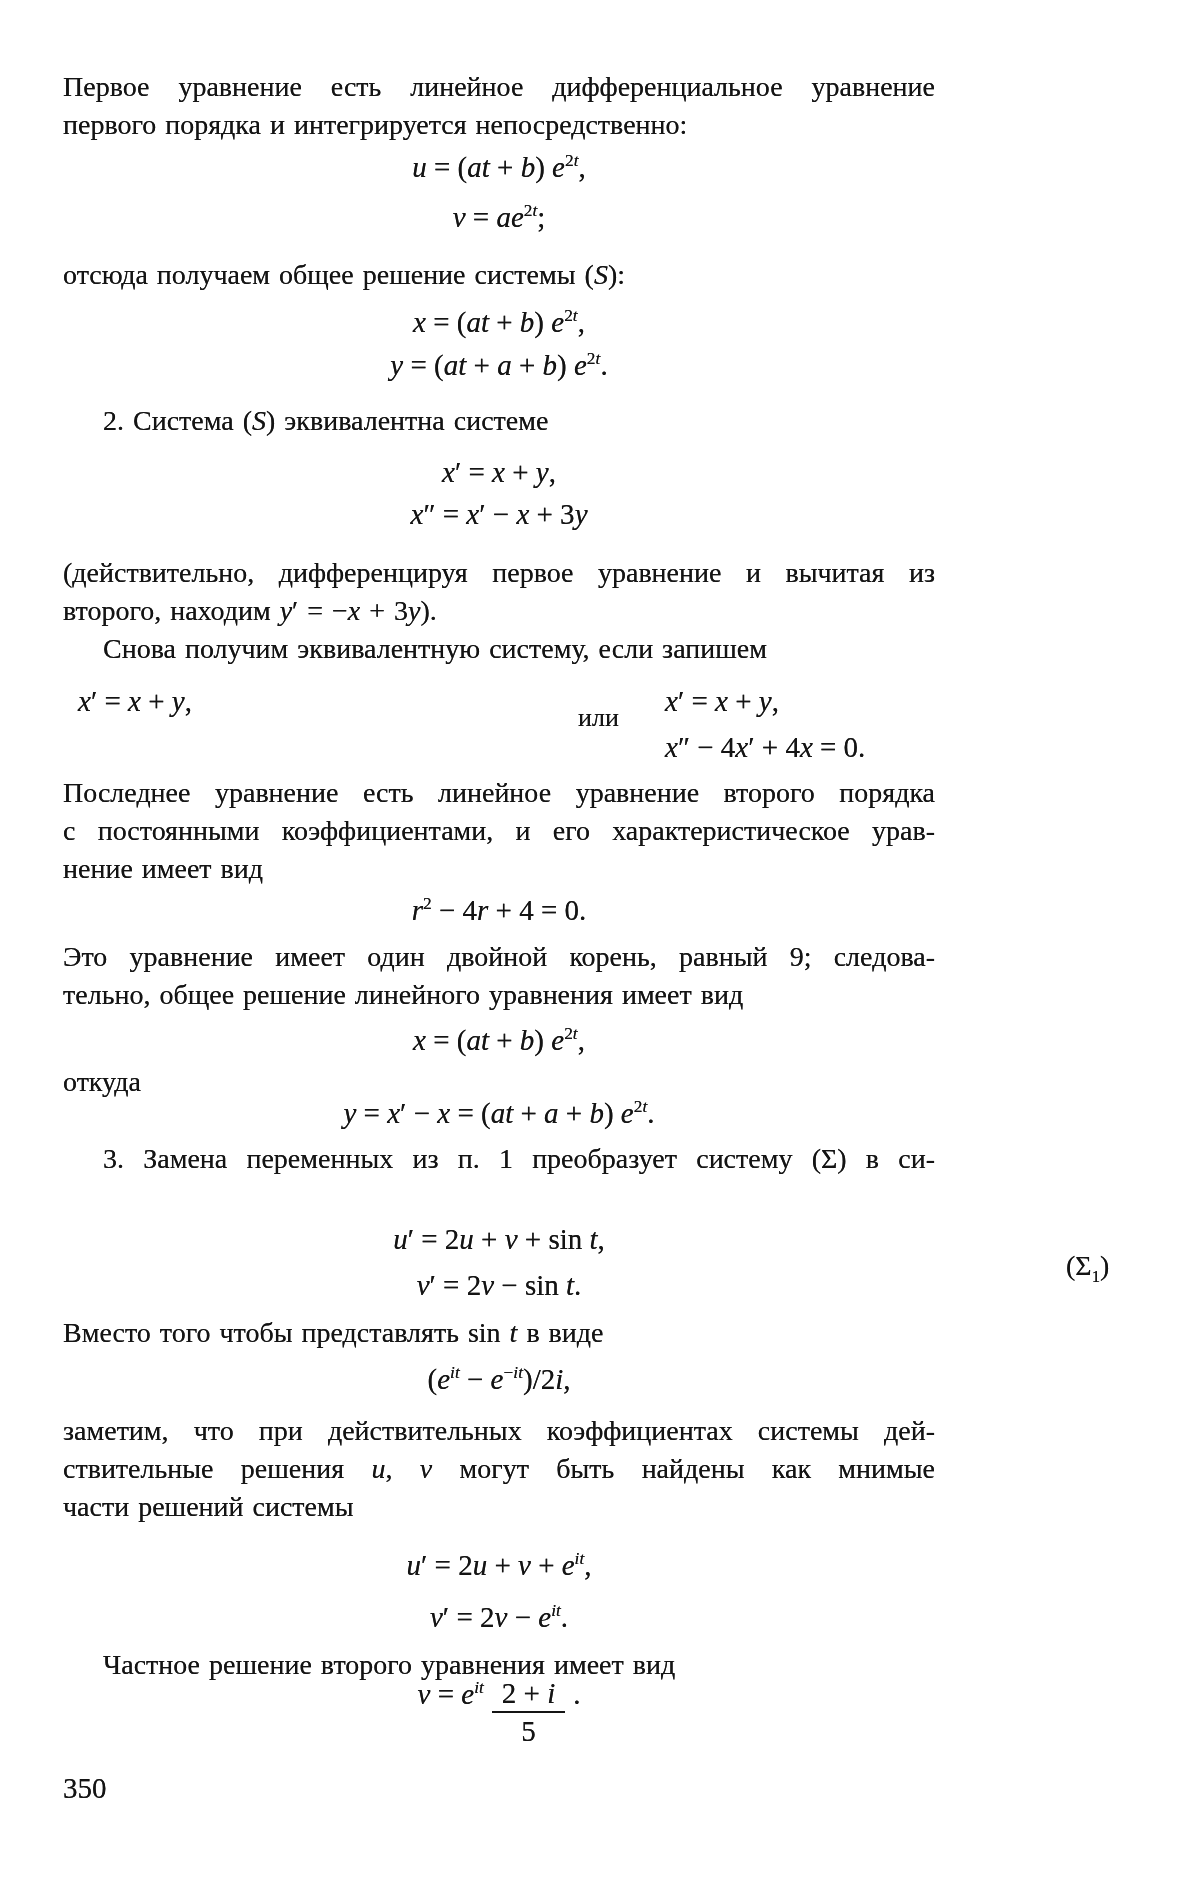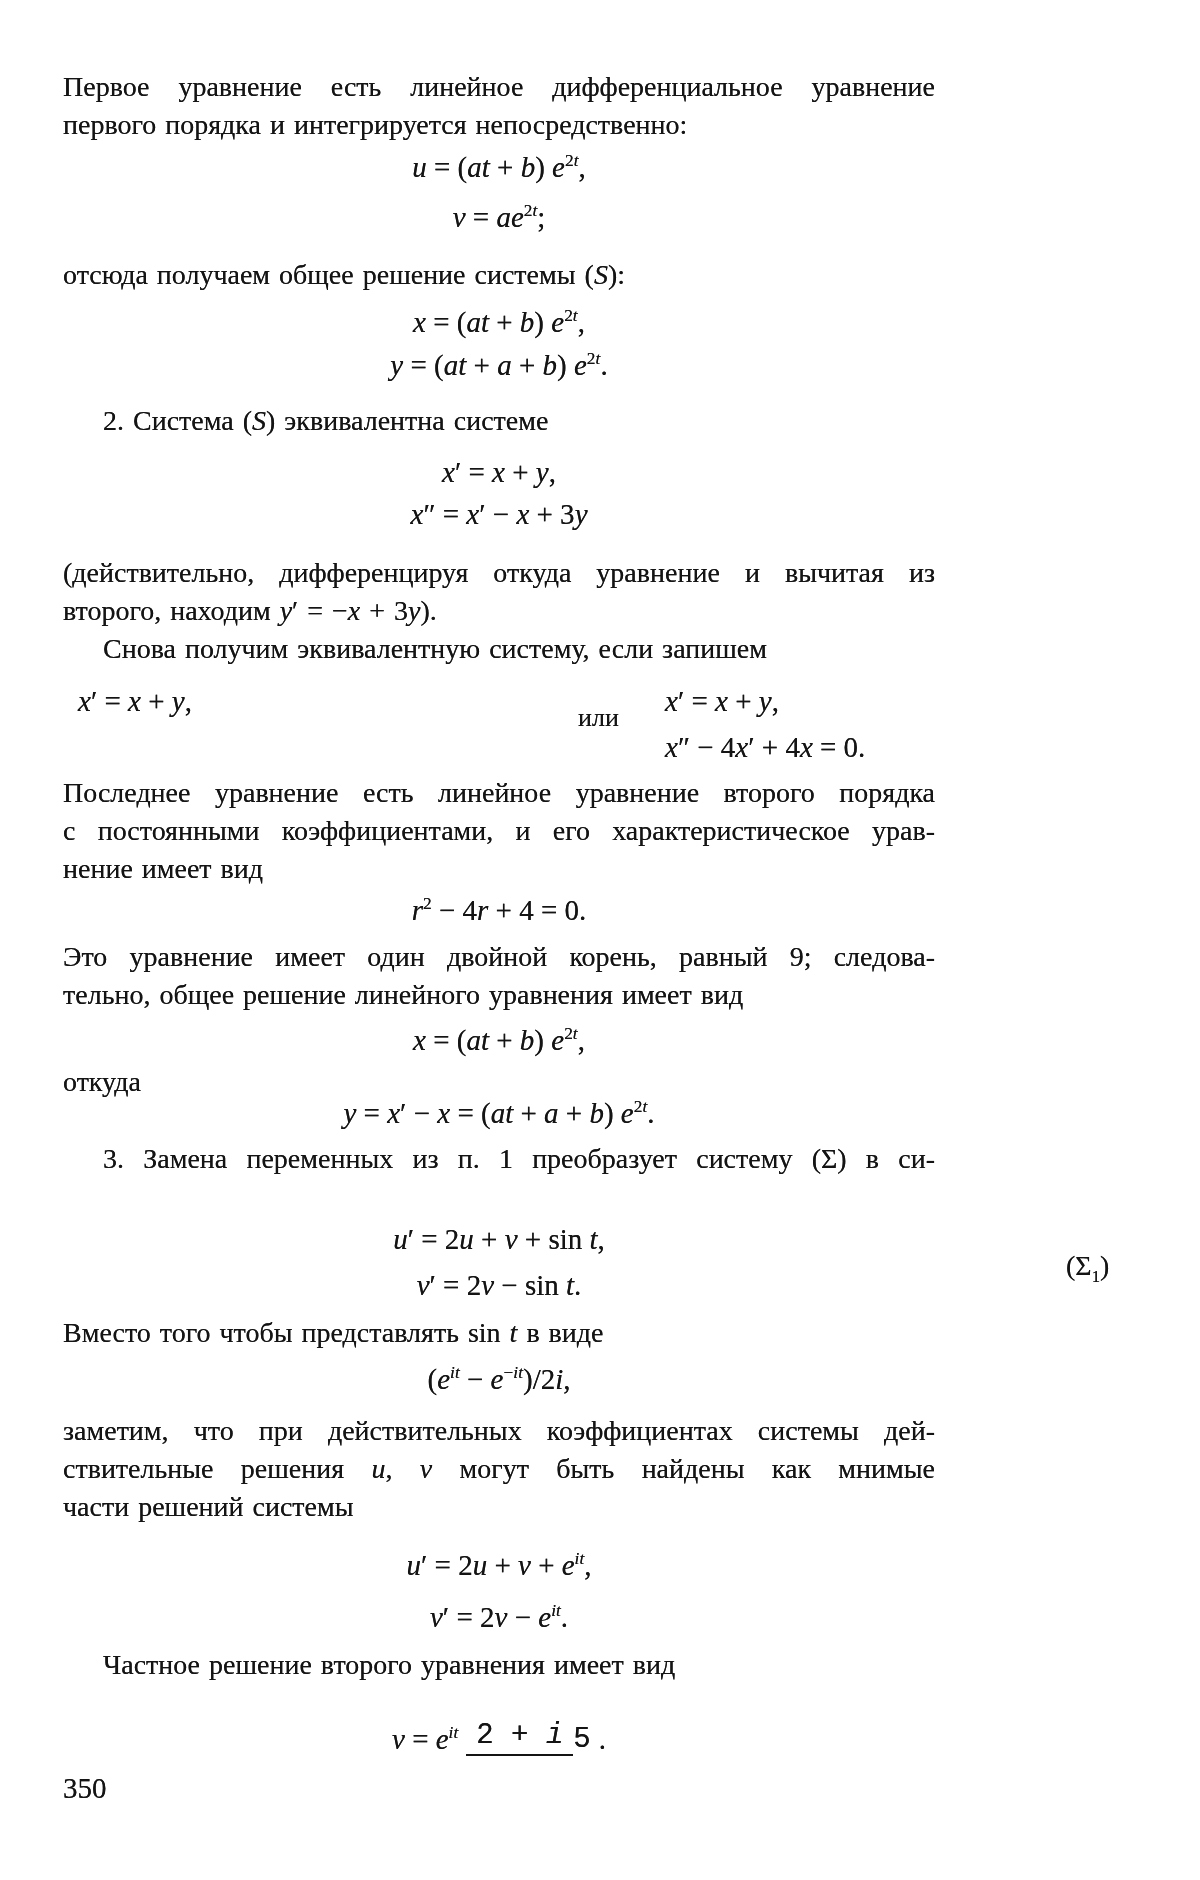--- a/index.html
+++ b/index.html
@@ -30,24 +30,24 @@
     font-size:29px;line-height:34px;
   }
   .mblock{position:absolute;font-size:29px;line-height:46px;}
   .connector{position:absolute;font-size:26px;}
   .eq-label{position:absolute;font-size:28px;}
   sup{font-size:.6em;line-height:0;margin-top:25px;}
   sub{font-size:.6em;line-height:0;}
   i{font-style:italic;}
   .frac-row{
     position:absolute;left:63px;width:872px;
-    display:flex;justify-content:center;align-items:flex-end;
+    display:flex;justify-content:center;align-items:flex-start;
     font-size:29px;
   }
-  .frac{display:inline-flex;flex-direction:row;align-items:center;margin:0 8px;font-family:Liberation Mono, monospace;}
+  .frac{display:inline-flex;flex-direction:column;align-items:center;margin:0 8px;}
   .frac .num{border-bottom:2.5px solid #141414;padding:0 10px 3px;line-height:30px;}
   .frac .den{padding-top:3px;line-height:30px;}
   .page-number{position:absolute;left:63px;font-size:29px;}
 </style>
 </head>
 <body>
 
 <main class="page">
 
   <div class="ln just" style="top:70px">Первое уравнение есть линейное дифференциальное уравнение</div>
@@ -59,21 +59,21 @@
   <div class="ln" style="top:258px">отсюда получаем общее решение системы (<i>S</i>):</div>
 
   <div class="eq" style="top:305px"><i>x</i> = (<i>a</i><i>t</i> + <i>b</i>) <i>e</i><sup>2<i>t</i></sup>,</div>
   <div class="eq" style="top:348px"><i>y</i> = (<i>a</i><i>t</i> + <i>a</i> + <i>b</i>) <i>e</i><sup>2<i>t</i></sup>.</div>
 
   <div class="ln ind" style="top:404px">2. Система (<i>S</i>) эквивалентна системе</div>
 
   <div class="eq" style="top:455px"><i>x</i>′ = <i>x</i> + <i>y</i>,</div>
   <div class="eq" style="top:497px"><i>x</i>″ = <i>x</i>′ − <i>x</i> + 3<i>y</i></div>
 
-  <div class="ln just" style="top:556px">(действительно, дифференцируя откуда уравнение и вычитая из</div>
+  <div class="ln just" style="top:556px">(действительно, дифференцируя первое уравнение и вычитая из</div>
   <div class="ln" style="top:594px">второго, находим <i>y</i>′ = −<i>x</i> + 3<i>y</i>).</div>
   <div class="ln ind" style="top:632px">Снова получим эквивалентную систему, если запишем</div>
 
   <div class="mblock" style="left:78px;top:678px">
     <div><i>x</i>′ = <i>x</i> + <i>y</i>,</div>
   </div>
   <div class="connector" style="left:578px;top:703px">или</div>
   <div class="mblock" style="left:665px;top:678px">
     <div><i>x</i>′ = <i>x</i> + <i>y</i>,</div>
     <div><i>x</i>″ − 4<i>x</i>′ + 4<i>x</i> = 0.</div>

